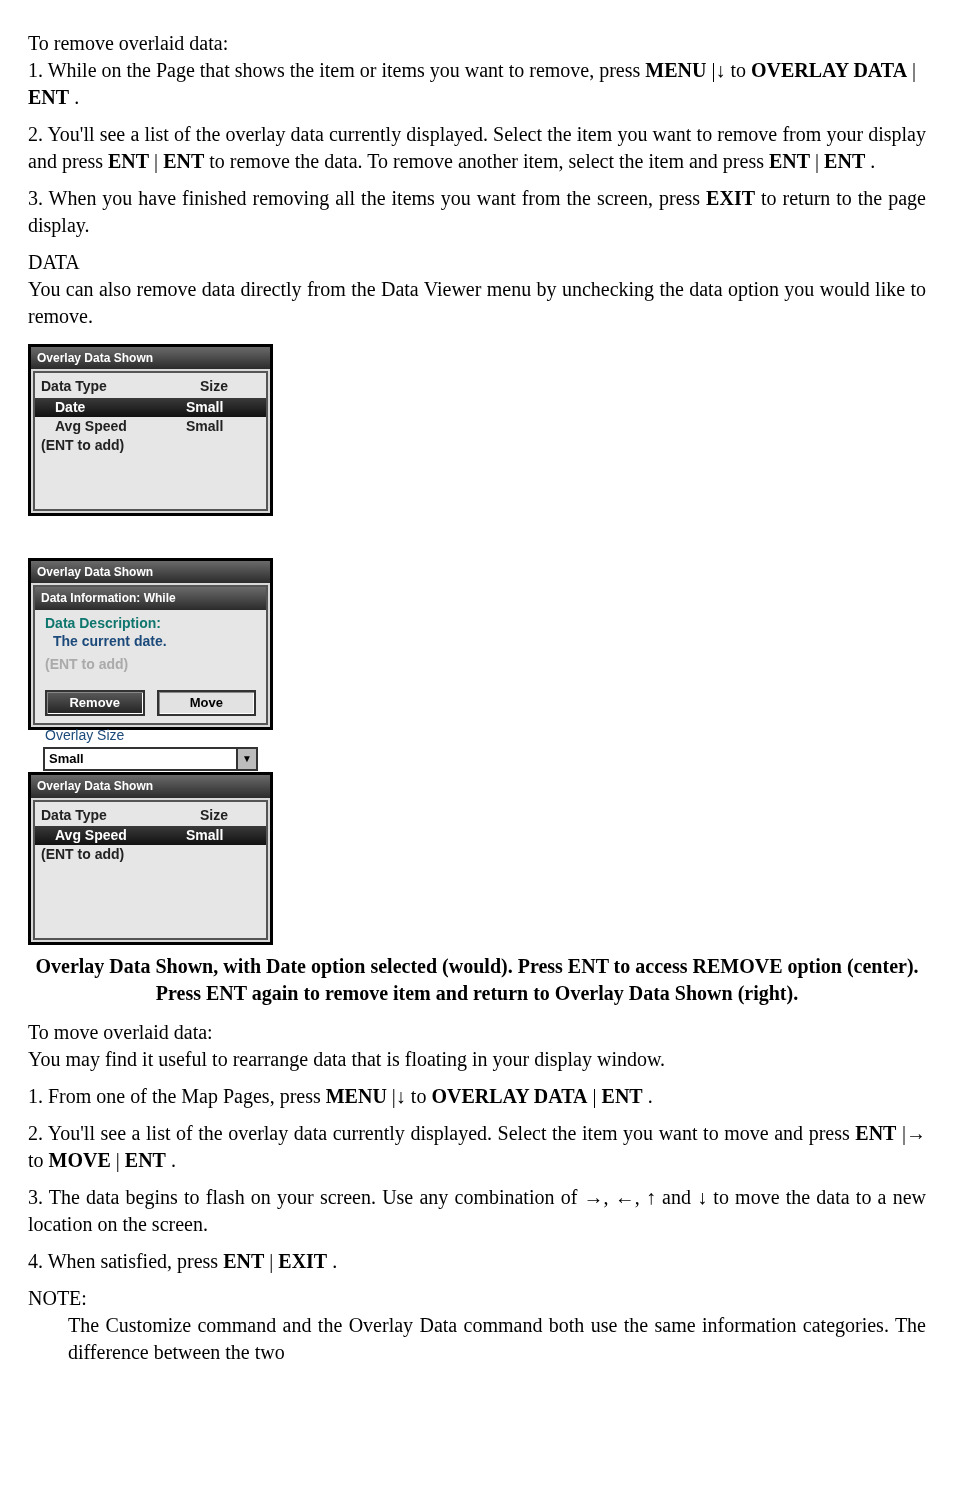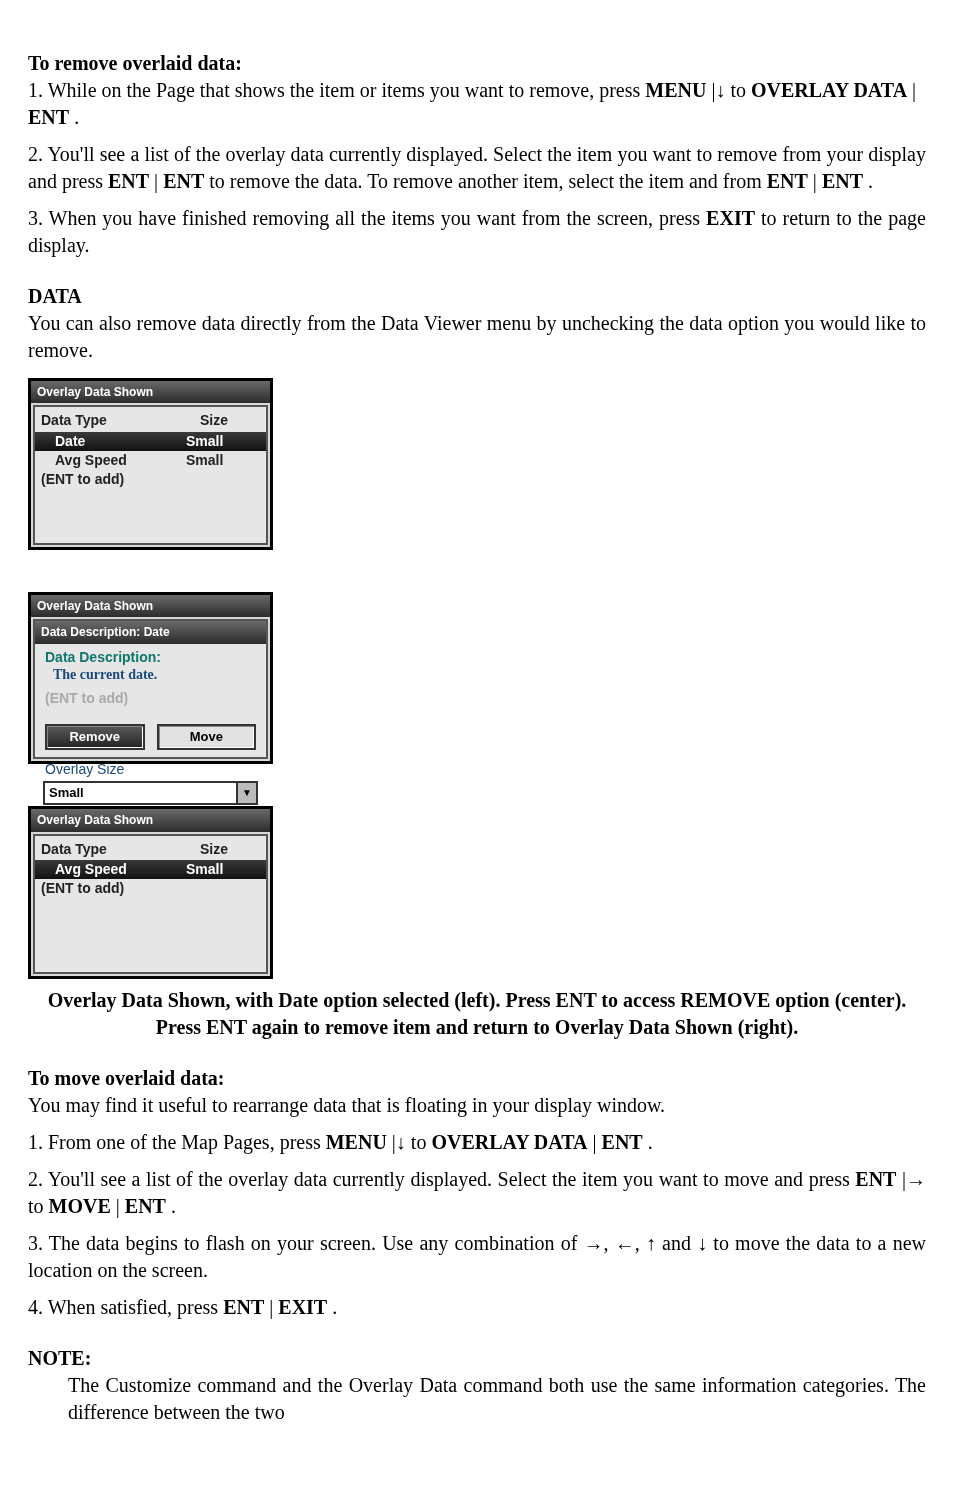--- a/index.html
+++ b/index.html
@@ -7,22 +7,22 @@
     font-size: 20px;
     line-height: 1.35;
     margin: 0;
     padding: 26px 28px;
     width: 954px;
     box-sizing: border-box;
     color: #000;
   }
   p { margin: 0 0 10px 0; }
   .sect-head {
-    font-weight: bold;
-    margin-top: 24px;
+    font-weight: normal;
+    margin-top: 4px;
     margin-bottom: 0;
   }
   .justify { text-align: justify; }
   .indent { padding-left: 40px; }
   .caption {
     font-weight: bold;
     text-align: center;
     margin: 8px 0 12px 0;
     line-height: 1.35;
   }
@@ -96,21 +96,20 @@
   }
   .desc-label {
     font-weight: bold;
     color: #0f766e;
     padding: 0 8px;
   }
   .desc-text {
     color: #1b4a7a;
     font-weight: bold;
     padding: 0 8px 4px 16px;
-    font-family: Liberation Serif, serif;
   }
   .ghost {
     color: #aaa;
     font-weight: bold;
     padding: 0 8px 6px 8px;
   }
   .btnrow {
     display: flex;
     gap: 12px;
     padding: 10px 8px 6px 8px;
@@ -166,21 +165,21 @@
   <span class="sc">ENT</span>
   <span>.</span>
 </p>
 
 <p class="justify">
   <span>2. You'll see a list of the overlay data currently displayed. Select the item you want to remove from your display and press </span>
   <span class="sc">ENT</span>
   <span>| </span>
   <span class="sc">ENT</span>
   <span> </span>
-  <span>to remove the data. To remove another item, select the item and from </span>
+  <span>to remove the data. To remove another item, select the item and press </span>
   <span class="sc">ENT</span>
   <span>| </span>
   <span class="sc">ENT</span>
   <span>.</span>
 </p>
 
 <p class="justify">
   <span>3. When you have finished removing all the items you want from the screen, press </span>
   <span class="sc">EXIT</span>
   <span> </span>
@@ -207,21 +206,21 @@
         <div class="col-left">Avg Speed</div>
         <div class="col-right">Small</div>
       </div>
       <div class="hint">(ENT to add)</div>
     </div>
   </div>
 
   <div class="win">
     <div class="titlebar">Overlay Data Shown</div>
     <div class="inner" style="padding:2px;">
-      <div class="subhdr">Data Description: Date</div>
+      <div class="subhdr">Data Information: While</div>
       <div class="desc-label">Data Description:</div>
       <div class="desc-text">The current date.</div>
       <div class="ghost">(ENT to add)</div>
       <div class="btnrow">
         <div class="btn selbtn">Remove</div>
         <div class="btn">Move</div>
       </div>
       <div class="ov-label">Overlay Size</div>
       <div class="dropdown">
         <div class="ddtext">Small</div>
@@ -241,21 +240,21 @@
         <div class="col-left">Avg Speed</div>
         <div class="col-right">Small</div>
       </div>
       <div class="hint">(ENT to add)</div>
     </div>
   </div>
 
 </div>
 
 <p class="caption">
-  <span>Overlay Data Shown, with Date option selected (left). Press </span>
+  <span>Overlay Data Shown, with Date option selected (would). Press </span>
   <span>ENT </span>
   <span>to access </span>
   <span>REMOVE </span>
   <span>option (center). Press </span>
   <span>ENT </span>
   <span>again to remove item and return to Overlay Data Shown (right).</span>
 </p>
 
 <p class="sect-head">To move overlaid data:</p>
 <p class="justify">You may find it useful to rearrange data that is floating in your display window.</p>

